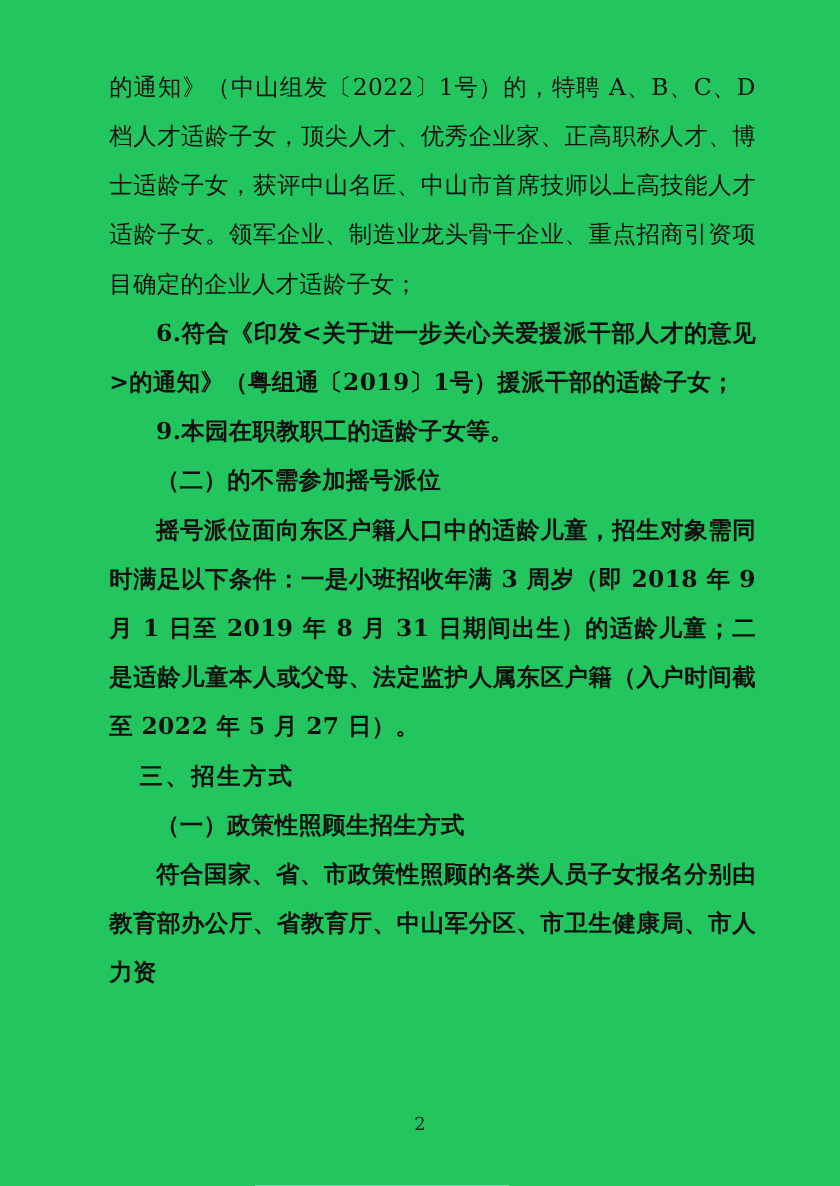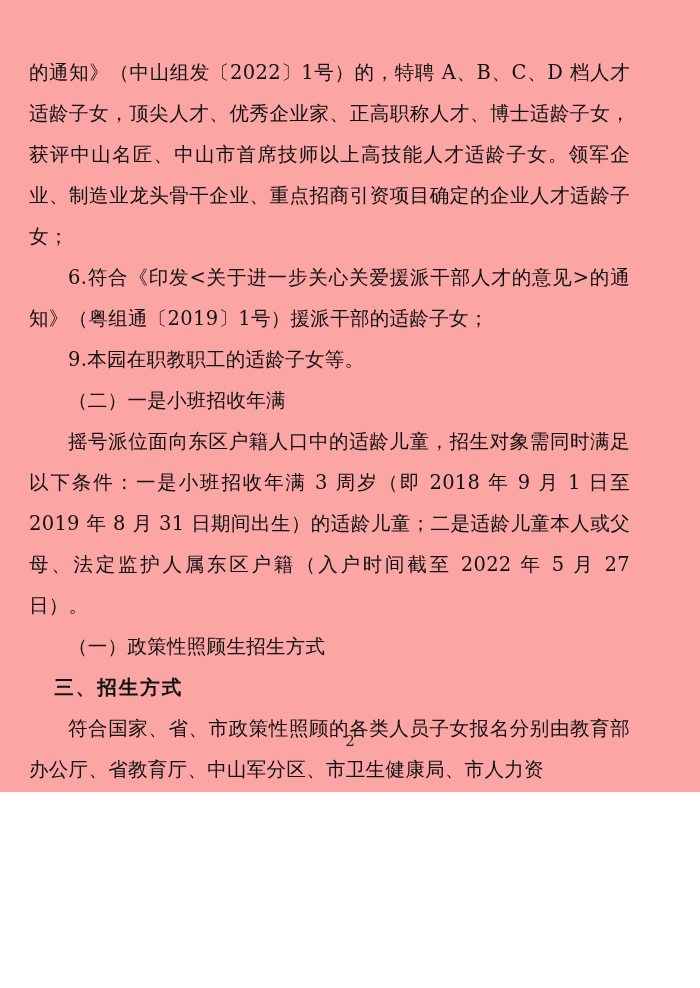--- a/index.html
+++ b/index.html
@@ -10,40 +10,41 @@
     width: 700px;
     height: 988px;
     background: #ffffff;
     font-family: "DejaVu Serif", "Liberation Serif", serif;
     color: #1a1a1a;
     overflow: hidden;
   }
   .page {
     position: relative;
     width: 700px;
-    height: 792px;
+    height: 988px;
     box-sizing: border-box;
-    padding: 52px 70px 0 29px;
-    background: #fca5a5;
+    padding: 52px 70px 0 91px;
+    background: #22c55e;
   }
   .doc-body {
     font-size: 19.5px;
     line-height: 41px;
     letter-spacing: 0.3px;
     text-align: justify;
     text-justify: inter-ideograph;
     color: #111111;
   }
   .para {
     margin: 0;
     text-indent: 0;
     white-space: normal;
   }
   .indent2 {
     text-indent: 2em;
+    font-weight: bold;
   }
   .heading {
     text-indent: 1.3em;
     font-weight: bold;
     letter-spacing: 2px;
   }
   .page-number {
     position: absolute;
     left: 0;
     right: 0;
@@ -55,20 +56,20 @@
   }
 </style>
 </head>
 <body>
 
 <div class="page">
   <div class="doc-body">
     <p class="para">的通知》（中山组发〔2022〕1号）的，特聘 A、B、C、D 档人才适龄子女，顶尖人才、优秀企业家、正高职称人才、博士适龄子女，获评中山名匠、中山市首席技师以上高技能人才适龄子女。领军企业、制造业龙头骨干企业、重点招商引资项目确定的企业人才适龄子女；</p>
     <p class="para indent2">6.符合《印发&lt;关于进一步关心关爱援派干部人才的意见&gt;的通知》（粤组通〔2019〕1号）援派干部的适龄子女；</p>
     <p class="para indent2">9.本园在职教职工的适龄子女等。</p>
-    <p class="para indent2">（二）一是小班招收年满</p>
+    <p class="para indent2">（二）的不需参加摇号派位</p>
     <p class="para indent2">摇号派位面向东区户籍人口中的适龄儿童，招生对象需同时满足以下条件：一是小班招收年满 3 周岁（即 2018 年 9 月 1 日至 2019 年 8 月 31 日期间出生）的适龄儿童；二是适龄儿童本人或父母、法定监护人属东区户籍（入户时间截至 2022 年 5 月 27 日）。</p>
+    <p class="para heading">三、招生方式</p>
     <p class="para indent2">（一）政策性照顾生招生方式</p>
-    <p class="para heading">三、招生方式</p>
     <p class="para indent2">符合国家、省、市政策性照顾的各类人员子女报名分别由教育部办公厅、省教育厅、中山军分区、市卫生健康局、市人力资</p>
   </div>
   <div class="page-number">2</div>
 </div>
 
 </body></html>

